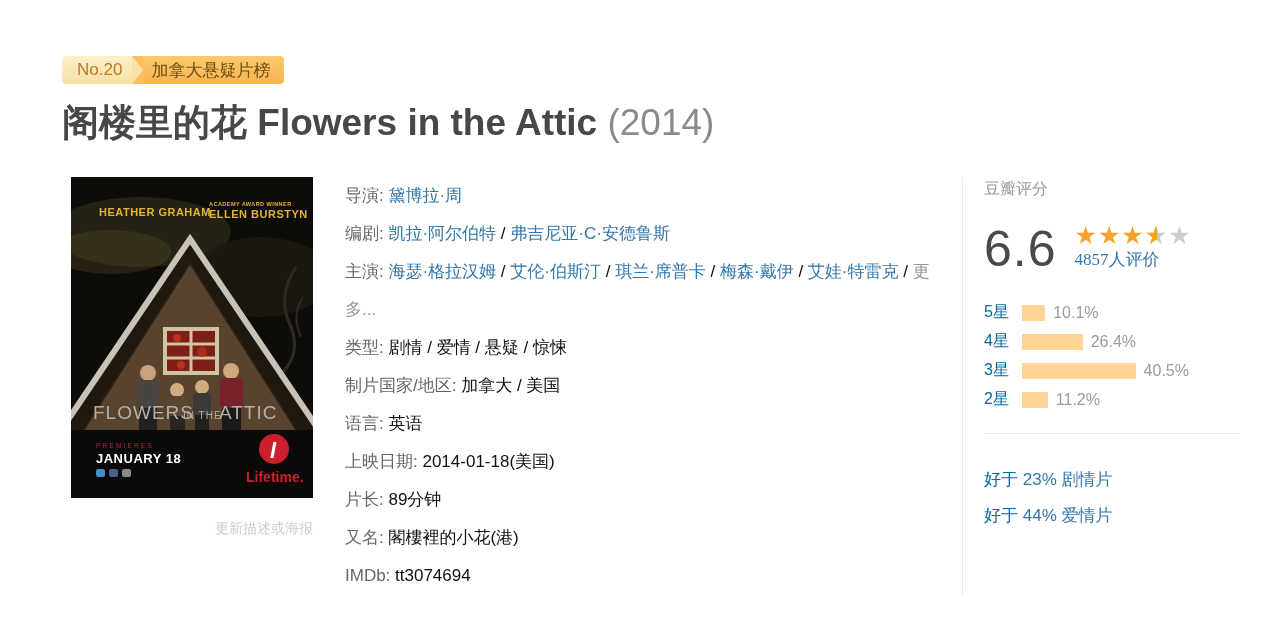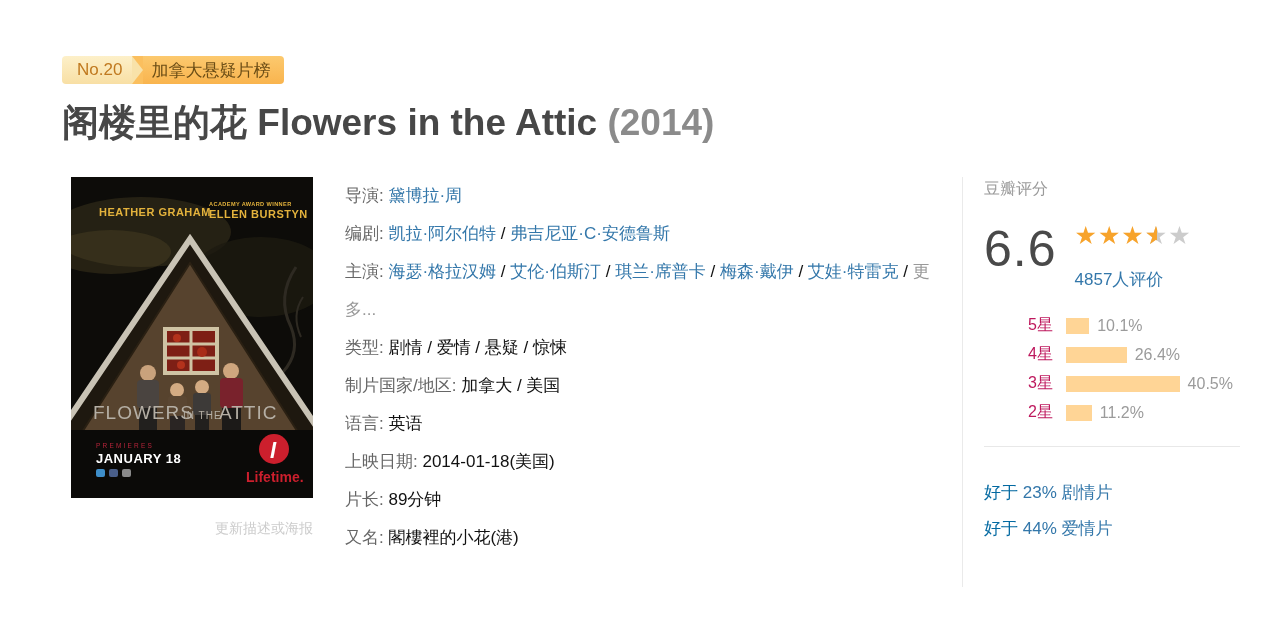--- a/index.html
+++ b/index.html
@@ -7,21 +7,21 @@
   body { font-family: "Liberation Sans", "DejaVu Sans", sans-serif; color: #111; }
   .page { padding: 56px 0 0 62px; width: 1280px; }
 
   
   .badge { display: inline-flex; align-items: stretch; height: 28px; border-radius: 4px; overflow: hidden; font-size: 17px; }
   .badge .rank { background: linear-gradient(#fdf0c9, #f8dfa4); color: #c0791f; padding: 0 10px 0 15px; display: flex; align-items: center; }
   .badge .arrow { width: 0; height: 0; border-top: 14px solid transparent; border-bottom: 14px solid transparent; border-left: 11px solid #f8e2a9; background: #fbbf5e; }
   .badge .list { background: linear-gradient(#fcc96e, #f9b44e); color: #6b4d16; padding: 0 14px 0 8px; display: flex; align-items: center; }
 
   h1.title { margin-top: 15px; font-size: 37px; font-weight: bold; color: #474747; letter-spacing: 0px; line-height: 1.3; }
-  h1.title .year { color: #8b8b8b; font-weight: bold; }
+  h1.title .year { color: #8b8b8b; font-weight: normal; }
 
   .content { display: flex; margin-top: 30px; }
 
   
   .poster-col { width: 242px; margin-left: 9px; flex: none; }
   .poster { width: 242px; height: 321px; display: block; background: #0c0b09; cursor: pointer; }
   .poster-caption { margin-top: 22px; text-align: right; color: #ccc; font-size: 14px; cursor: pointer; }
 
   
   .info-col { margin-left: 32px; width: 602px; flex: none; font-size: 17px; }
@@ -35,25 +35,25 @@
   
   .rating-col { margin-left: 15px; border-left: 1px solid #eaeaea; padding: 2px 0 40px 21px; width: 300px; flex: none; }
   .rating-header { color: #9b9b9b; font-size: 16px; }
   .rating-main { display: flex; margin-top: 20px; }
   .rating-score { font-size: 50px; color: #494949; line-height: 58px; letter-spacing: 1px; }
   .rating-right { margin-left: 18px; padding-top: 2px; }
   .stars { font-size: 25px; line-height: 26px; letter-spacing: 1px; white-space: nowrap; }
   .star { position: relative; display: inline-block; color: #ccc; }
   .star.full { color: #f7a32b; }
   .star.half::before { content: "★"; position: absolute; left: 0; top: 0; width: 54%; overflow: hidden; color: #f7a32b; }
-  .votes { display: inline-block; margin-top: 20px; color: #37a; font-size: 17px; text-decoration: none; cursor: pointer; }
+  .votes { display: inline-block; margin-top: 0; color: #37a; font-size: 17px; text-decoration: none; cursor: pointer; font-family: Liberation Serif, serif; }
 
   .breakdown { margin-top: 26px; }
   .bd-row { display: flex; align-items: center; height: 17px; margin-bottom: 12px; }
-  .bd-label { color: #be185d; font-size: 16px; width: 38px; flex: none; margin-left: 44px; }
+  .bd-label { color: #0369a1; font-size: 16px; width: 38px; flex: none; }
   .bd-bar { height: 16px; background: #ffd596; flex: none; }
   .bd-pct { color: #9b9b9b; font-size: 16px; margin-left: 8px; }
 
   .divider { border: none; border-top: 1px solid #e8e8e8; margin: 25px 22px 0 0; }
 
   .better { margin-top: 28px; font-size: 17px; }
   .bt-row { line-height: 36px; }
   .bt-row .prefix { color: #0369a1; }
   .bt-row a { color: #37a; text-decoration: none; cursor: pointer; }
 </style>
@@ -137,20 +137,21 @@
     <div class="info-col" id="info-rows">
         <div class="info-row"><span class="lbl">导演: </span><a class="link">黛博拉·周</a></div>
         <div class="info-row"><span class="lbl">编剧: </span><a class="link">凯拉·阿尔伯特</a><span class="sep"> / </span><a class="link">弗吉尼亚·C·安德鲁斯</a></div>
         <div class="info-row"><span class="lbl">主演: </span><a class="link">海瑟·格拉汉姆</a><span class="sep"> / </span><a class="link">艾伦·伯斯汀</a><span class="sep"> / </span><a class="link">琪兰·席普卡</a><span class="sep"> / </span><a class="link">梅森·戴伊</a><span class="sep"> / </span><a class="link">艾娃·特雷克</a><span class="sep"> / </span><span class="muted">更多...</span></div>
         <div class="info-row"><span class="lbl">类型: </span><span class="val">剧情</span><span class="sep"> / </span><span class="val">爱情</span><span class="sep"> / </span><span class="val">悬疑</span><span class="sep"> / </span><span class="val">惊悚</span></div>
         <div class="info-row"><span class="lbl">制片国家/地区: </span><span class="val">加拿大</span><span class="sep"> / </span><span class="val">美国</span></div>
         <div class="info-row"><span class="lbl">语言: </span><span class="val">英语</span></div>
         <div class="info-row"><span class="lbl">上映日期: </span><span class="val">2014-01-18(美国)</span></div>
         <div class="info-row"><span class="lbl">片长: </span><span class="val">89分钟</span></div>
         <div class="info-row"><span class="lbl">又名: </span><span class="val">閣樓裡的小花(港)</span></div>
+        <div class="info-row"><span class="lbl">IMDb: </span><span class="val">tt3074694</span></div>
       </div>
 
     <aside class="rating-col">
       <div class="rating-header">豆瓣评分</div>
       <div class="rating-main">
         <div class="rating-score">6.6</div>
         <div class="rating-right">
           <div class="stars" id="stars"><span class="star full">★</span><span class="star full">★</span><span class="star full">★</span><span class="star half">★</span><span class="star">★</span></div>
           <a class="votes">4857人评价</a>
         </div>

